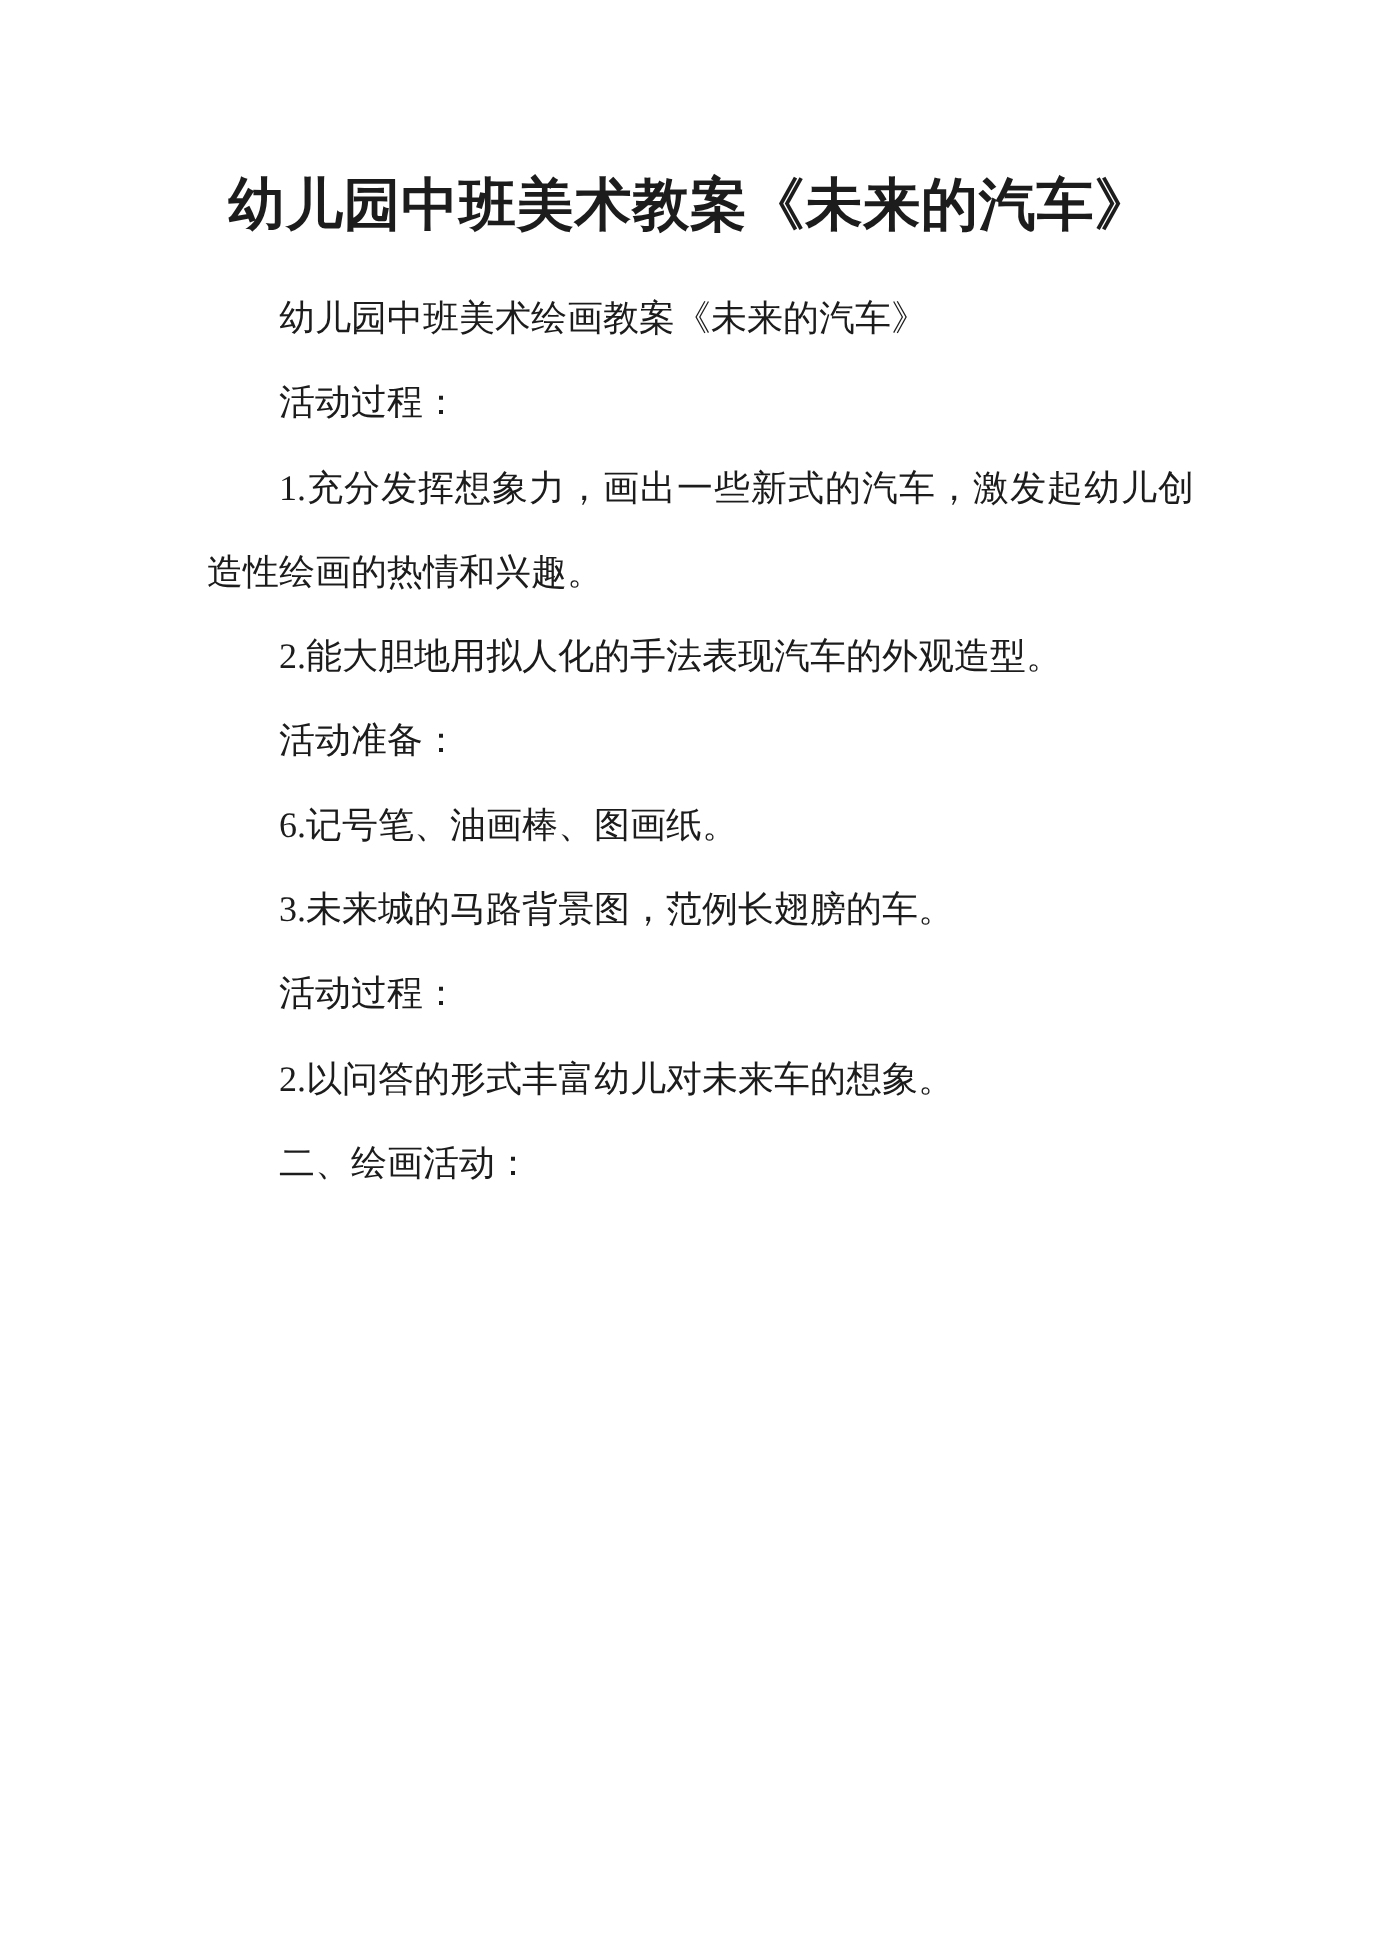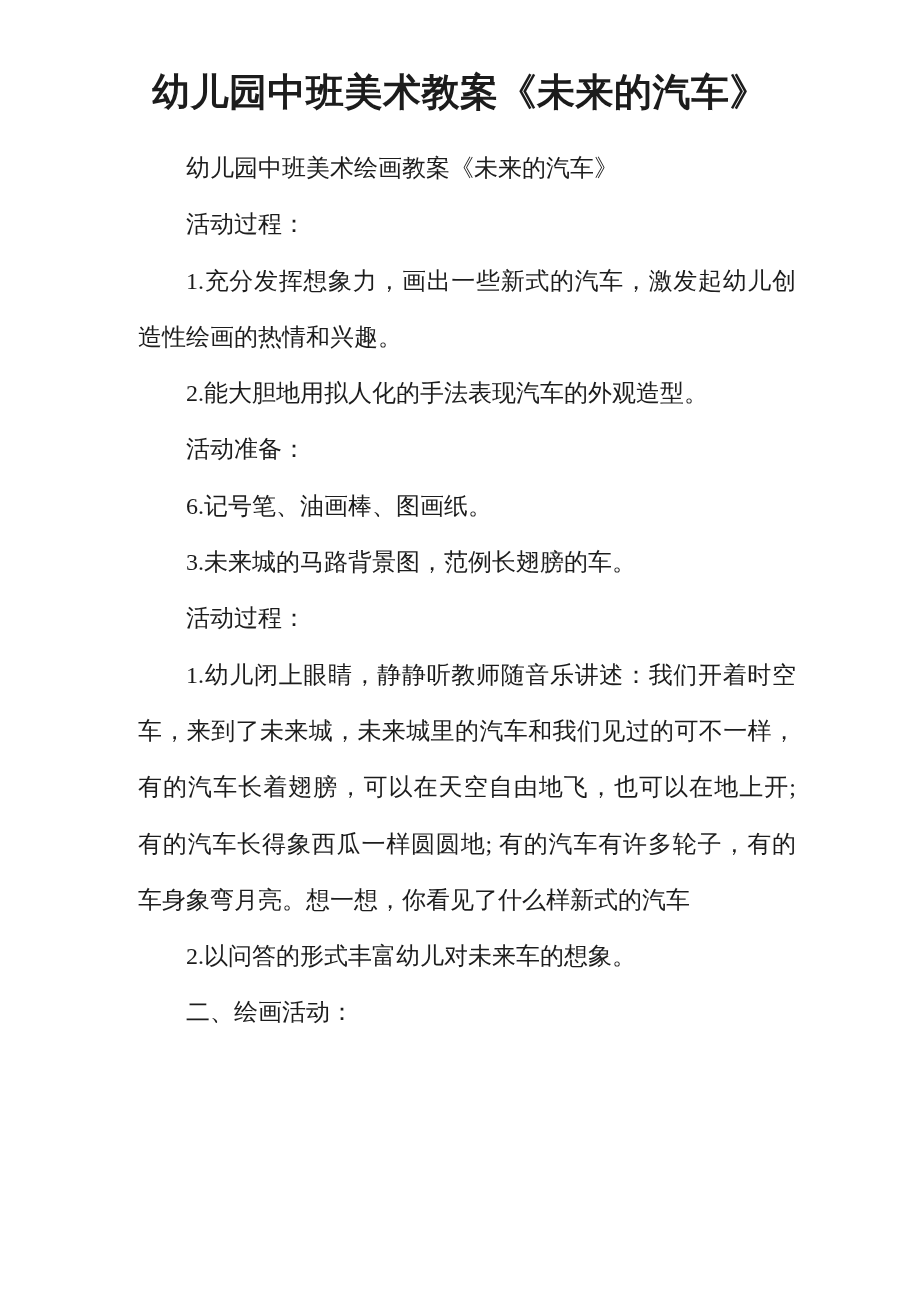--- a/index.html
+++ b/index.html
@@ -11,21 +11,21 @@
     width: 920px;
     height: 1302px;
     overflow: hidden;
     color: #1c1c1c;
     font-family: "Liberation Serif", "DejaVu Serif", serif;
   }
   .page {
     box-sizing: border-box;
     width: 920px;
     height: 1302px;
-    padding-top: 58px;
+    padding-top: 103px;
     background: #ffffff;
   }
   .doc-title {
     margin: 0;
     font-size: 38px;
     font-weight: 700;
     line-height: 68px;
     text-align: center;
     letter-spacing: 0.5px;
     white-space: nowrap;
@@ -64,20 +64,19 @@
     <p>活动准备：</p>
 
     <p>6.记号笔、油画棒、图画纸。</p>
 
 
     <p>3.未来城的马路背景图，范例长翅膀的车。</p>
 
     <p>活动过程：</p>
 
 
-    <p>1.幼儿闭上眼睛，静静听教师随音乐讲述：我们开着时空车，来到了未来城，未来城里的汽车和我们见过的可不一样，有的汽车长着翅膀，可以在天空自由地飞，也可以在地上开; 有的汽车长得象西瓜一样圆圆地; 有的汽车有许多轮子，有的车身象弯月亮。想一想，你看见了什么样新式的汽车</p>
 
     <p>2.以问答的形式丰富幼儿对未来车的想象。</p>
 
     <p>二、绘画活动：</p>
 
   </div>
 </div>
 
 </body></html>

